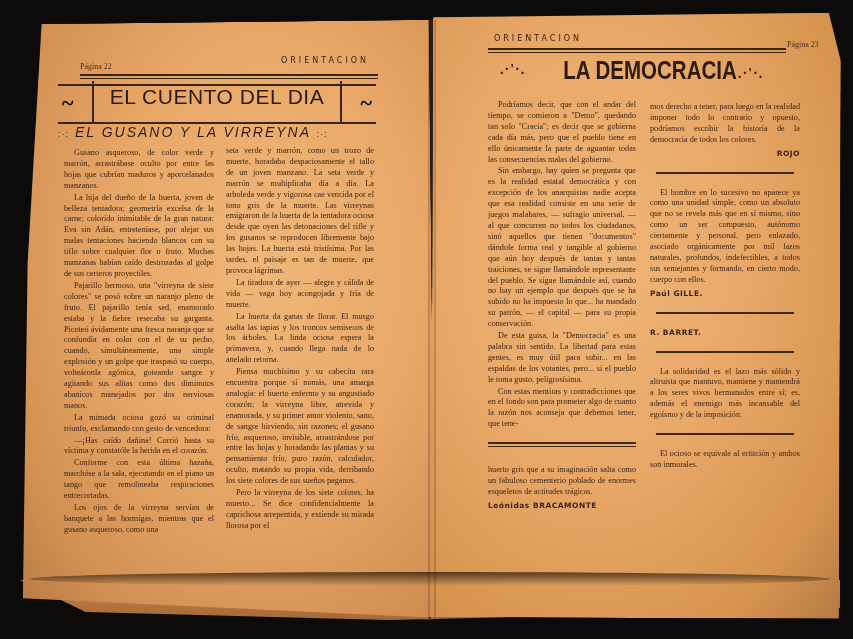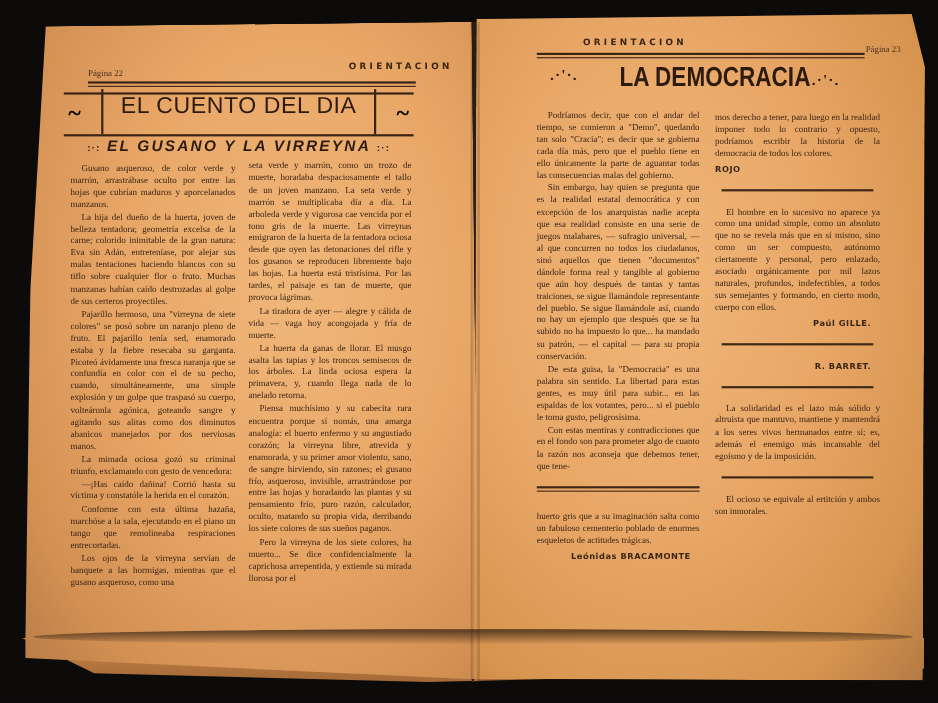--- a/index.html
+++ b/index.html
@@ -35,21 +35,21 @@
     border-radius: 50%;
   }
   .bottom-strip {
     position:absolute; left:20px; top:580px; width:820px; height:40px;
     background: linear-gradient(180deg,#c88448,#a56a38);
     clip-path: polygon(0 0, 48% 30%, 50% 100%, 52% 20%, 100% 0, 100% 70%, 55% 95%, 45% 100%, 8% 80%);
   }
 
   .running-head {
     position:absolute; font-family:"DejaVu Sans", sans-serif; font-size:8px;
-    letter-spacing:3px; font-weight:bold; color:#3a2414;margin-left:36px;
+    letter-spacing:3px; font-weight:normal; color:#3a2414;
   }
   .page-num {
     position:absolute; font-size:8px; color:#4a3020; font-family:"Liberation Serif", serif;
   }
   .rule-double {
     position:absolute; border-top:2px solid #3a2414; height:2px; border-bottom:1px solid #3a2414;
   }
 
   
   .title-box {
@@ -59,43 +59,43 @@
   .title-box .inner {
     position:absolute; left:34px; right:34px; top:-5px; bottom:0;
     border-left:2px solid #3a2414; border-right:2px solid #3a2414;
   }
   .tilde { position:absolute; top:4px; font-size:22px; font-weight:bold; }
   .cuento-title {
     position:absolute; left:0; right:0; top:4px; text-align:center;
     font-family:"Liberation Sans", sans-serif; font-size:21px; color:#2e1b0f; letter-spacing:0.5px;
   }
   .story-title {
-    position:absolute; left:58px; top:124px; width:318px; text-align:center;
-    font-family:"Liberation Sans", sans-serif; font-style:italic; font-weight:bold;
+    position:absolute; left:58px; top:124px; width:318px; text-align:left;
+    font-family:"Liberation Sans", sans-serif; font-style:italic; font-weight:normal;
     font-size:14px; letter-spacing:2px; color:#2e1b0f;
   }
   .story-title .orn { font-size:9px; letter-spacing:1px; font-style:normal; }
 
   .demo-title {
     position:absolute; left:500px; top:56px; width:300px; text-align:center;
     font-family:"Liberation Sans", sans-serif; font-weight:bold; font-size:25px;
     color:#2e1b0f; transform: scaleX(0.82); transform-origin:center;
   }
   .demo-orn { position:absolute; font-size:14px; font-weight:bold; letter-spacing:1px; color:#2e1b0f; }
 
   .col {
     position:absolute; font-family:"Liberation Serif", serif; font-size:8.2px;
     line-height:10.9px; color:#3b2515; text-align:justify;
   }
   .col p { margin:0 0 1px 0; text-indent:10px; }
   .sig {
-    text-align:right; font-family:"DejaVu Sans", sans-serif; font-weight:bold;
+    text-align:left; font-family:"DejaVu Sans", sans-serif; font-weight:bold;
     font-size:7.5px; letter-spacing:0.5px; margin:3px 8px 4px 0;
   }
-  .sig.center { text-align:left; margin-right:0; }
+  .sig.center { text-align:right; margin-right:0; }
   .sep { border-top:2px solid #3f2817; margin:12px 6px 14px 6px; }
   .sep2 { border-top:2px solid #3f2817; border-bottom:1px solid #3f2817; height:2px; margin:0; }
 </style>
 </head>
 <body>
 
 <div class="spread">
 
   <div class="bottom-strip"></div>
 

